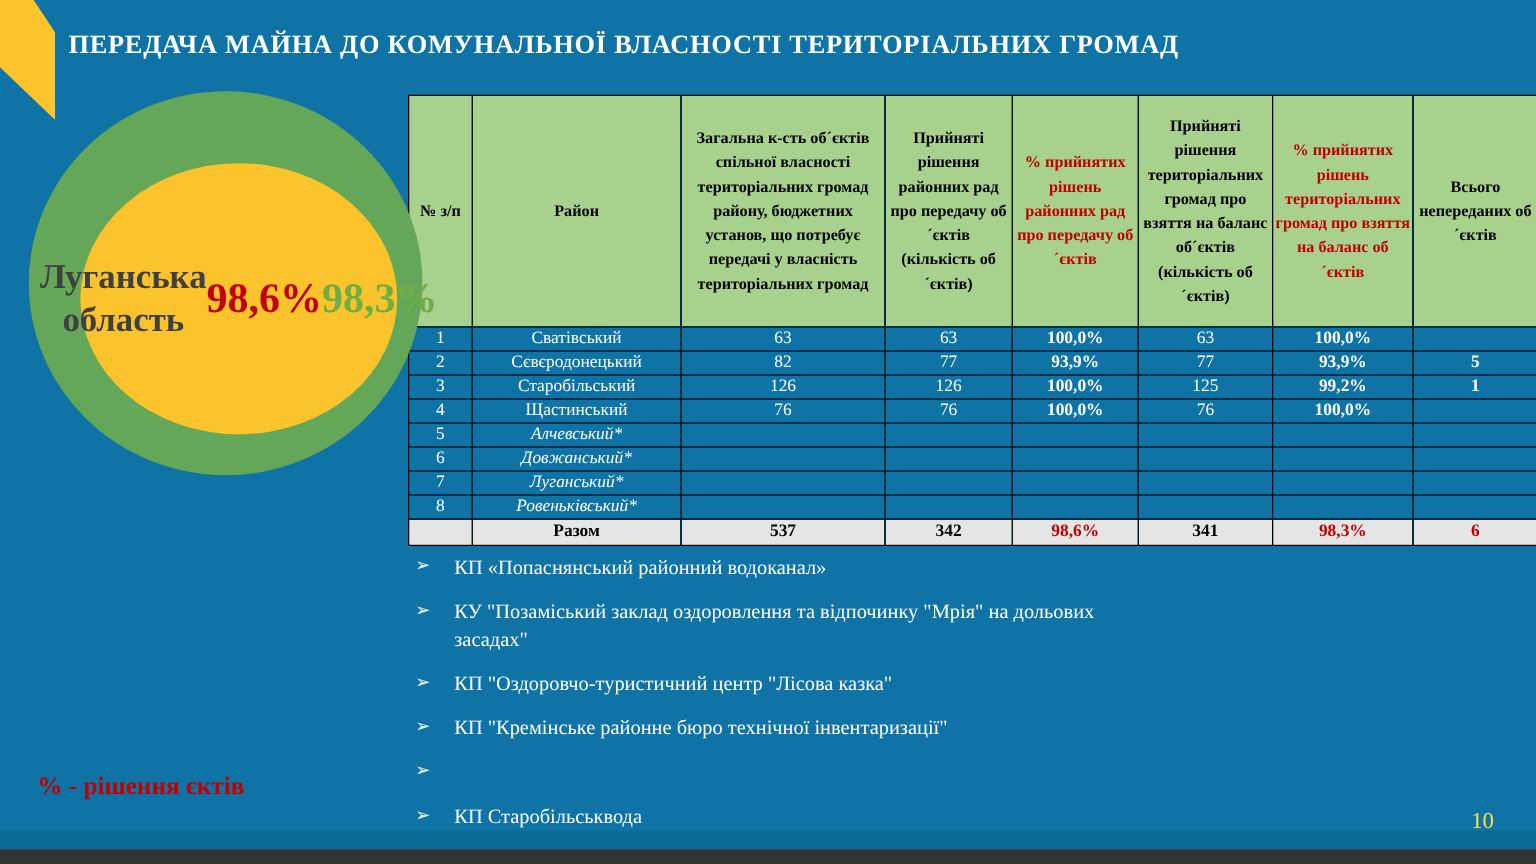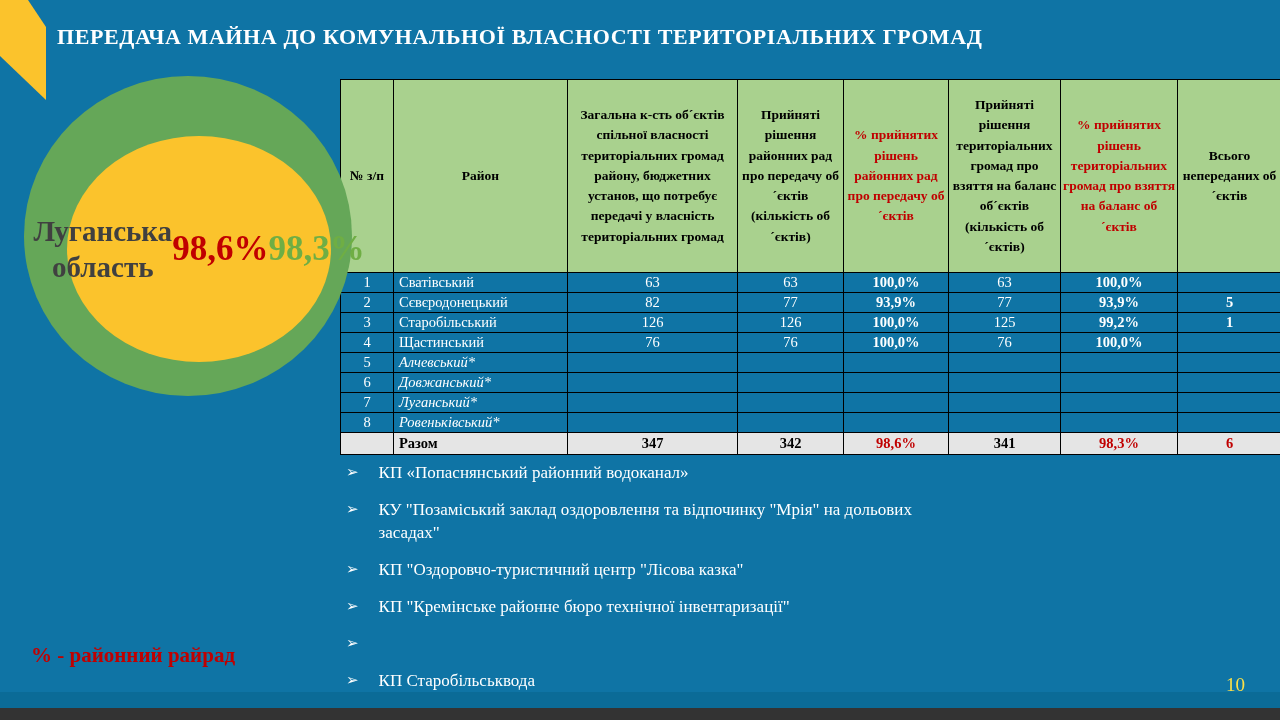--- a/index.html
+++ b/index.html
@@ -41,21 +41,21 @@
   .data-table thead tr{height:193px;}
   .data-table th{
     background:#A9D18E;color:#000000;font-weight:bold;font-size:13.5px;
     line-height:1.5;text-align:center;vertical-align:middle;padding:1px 2px;
     overflow-wrap:break-word;
   }
   .data-table th.red{color:#C00000;}
   .data-table tbody tr{height:20px;}
   .data-table td{color:#FFFFFF;font-size:14.5px;padding:0 5px;vertical-align:middle;}
   .c-num{text-align:center;}
-  .c-district{text-align:left;margin-top:28px;}
+  .c-district{text-align:center;margin-top:28px;}
   .c-val{text-align:center;}
   .c-pct{text-align:center;font-weight:bold;}
   .c-rem{text-align:center;font-weight:bold;}
   tr.italic .c-district{font-style:italic;}
   .data-table tfoot tr{height:22px;}
   .data-table tfoot td{background:#e5e5e5;color:#000000;font-weight:bold;}
   .data-table tfoot td.c-pct,.data-table tfoot td.c-rem{color:#C00000;}
   
   .bullets{
     position:absolute;left:346px;top:461px;width:648px;
@@ -197,21 +197,21 @@
       <td class="c-pct"></td>
       <td class="c-val"></td>
       <td class="c-pct"></td>
       <td class="c-rem"></td>
     </tr>
       </tbody>
     <tfoot>
       <tr>
         <td class="c-num"></td>
         <td class="c-district">Разом</td>
-        <td class="c-val">347</td>
+        <td class="c-val">537</td>
         <td class="c-val">342</td>
         <td class="c-pct">98,6%</td>
         <td class="c-val">341</td>
         <td class="c-pct">98,3%</td>
         <td class="c-rem">6</td>
       </tr>
     </tfoot>
   </table>
 
   <ul class="bullets">
@@ -234,18 +234,18 @@
       <li>
       <span class="marker">➢</span>
     </li>
       <li>
       <span class="marker">➢</span>
       <span class="bullet-text">КП Старобільськвода</span>
     </li>
     </ul>
 
   <div class="legend">
-    <div class="legend-red">% - районний райрад</div>
+    <div class="legend-red">% - рішення єктів</div>
   </div>
 
   <div class="page-num">10</div>
 
 </div>
 
 </body></html>

